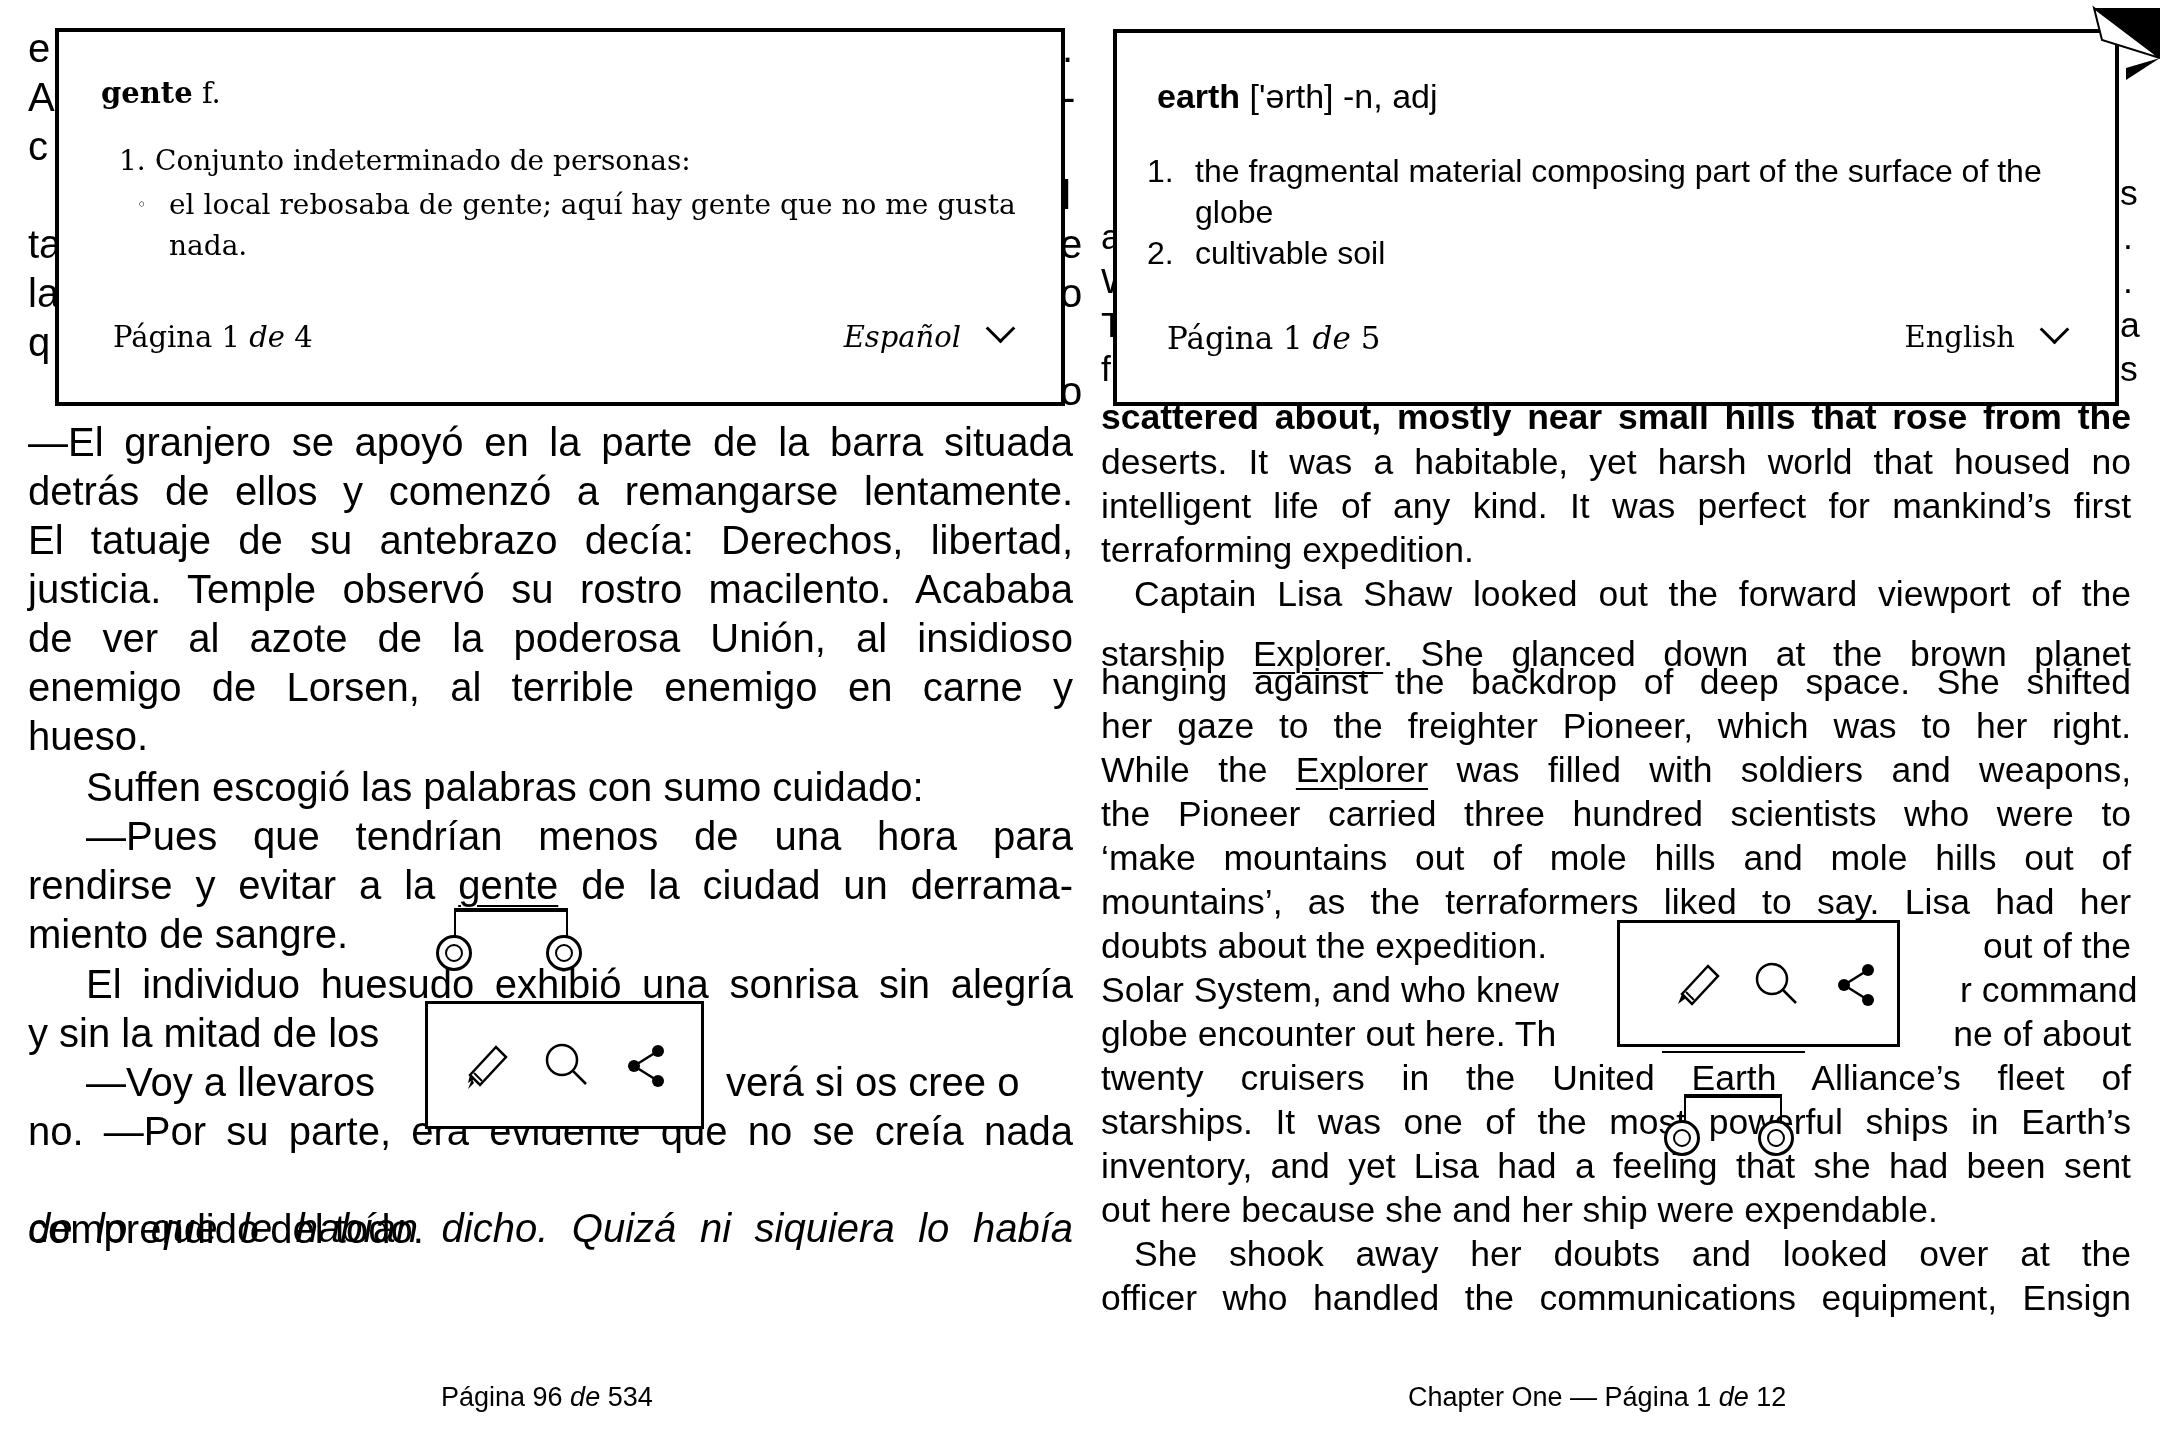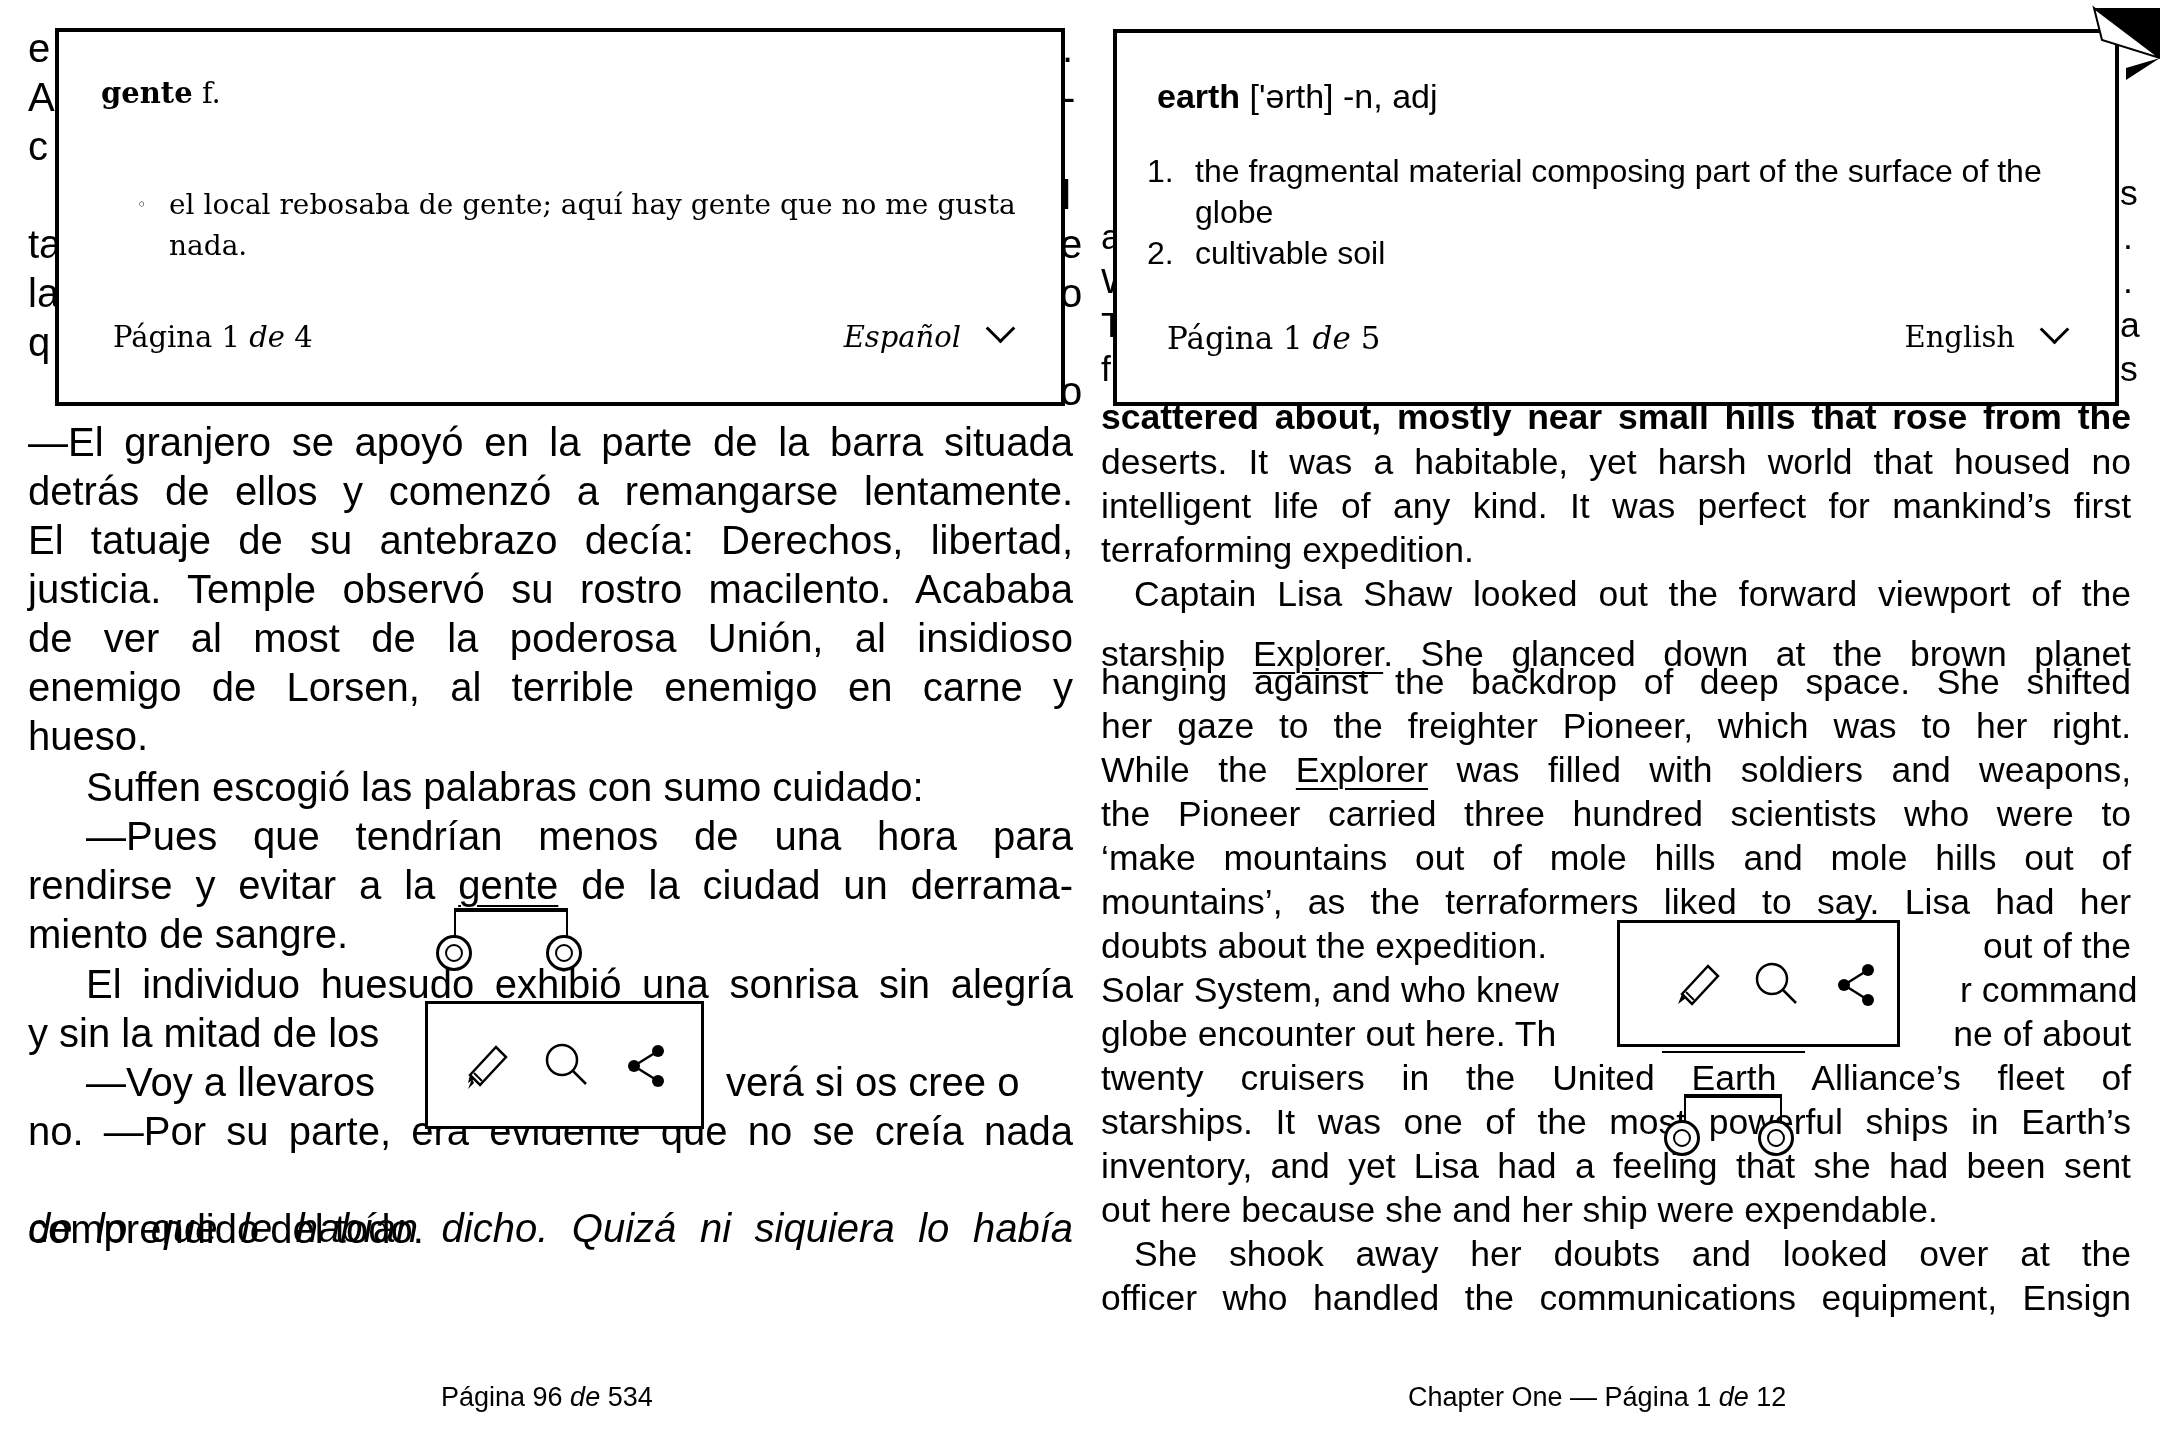--- a/index.html
+++ b/index.html
@@ -81,21 +81,21 @@
     <span class="line" style="left:1060px;top:220px;font-size:40px;line-height:49px;">e</span>
     <span class="line" style="left:1060px;top:269px;font-size:40px;line-height:49px;">o</span>
     <span class="line" style="left:1060px;top:367px;font-size:40px;line-height:49px;">o</span>
   </div>
 
   <div>
     <div class="line left-line" style="top:418px;">—El granjero se apoyó en la parte de la barra situada</div>
     <div class="line left-line" style="top:467px;">detrás de ellos y comenzó a remangarse lentamente.</div>
     <div class="line left-line" style="top:516px;">El tatuaje de su antebrazo decía: Derechos, libertad,</div>
     <div class="line left-line" style="top:565px;">justicia. Temple observó su rostro macilento. Acababa</div>
-    <div class="line left-line" style="top:614px;">de ver al most de la poderosa Unión, al insidioso</div>
+    <div class="line left-line" style="top:614px;">de ver al azote de la poderosa Unión, al insidioso</div>
     <div class="line left-line" style="top:663px;">enemigo de Lorsen, al terrible enemigo en carne y</div>
     <div class="line left-line last" style="top:712px;">hueso.</div>
     <div class="line left-line last" style="top:763px;left:86px;width:987px;">Suffen escogió las palabras con sumo cuidado:</div>
     <div class="line left-line" style="top:812px;left:86px;width:987px;">—Pues que tendrían menos de una hora para</div>
     <div class="line left-line" style="top:861px;">
       <span>rendirse y evitar a la </span><span class="u">gente</span><span> de la ciudad un derrama-</span>
     </div>
     <div class="line left-line last" style="top:910px;">miento de sangre.</div>
     <div class="line left-line" style="top:960px;left:86px;width:987px;">El individuo huesudo exhibió una sonrisa sin alegría</div>
     <div class="line left-line last" style="top:1009px;">y sin la mitad de los</div>
@@ -136,20 +136,21 @@
     </div>
   </div>
 
   <div class="footer" style="left:441px;">
     <span>Página 96 </span><i>de</i><span> 534</span>
   </div>
 </div>
 
 <div class="dict dict-left">
   <div class="head"><b>gente</b> <span>f.</span></div>
+  <div class="def1"><span class="num">1.</span><span>Conjunto indeterminado de personas:</span></div>
   <div class="ex"><span class="bullet">◦</span><span>el local rebosaba de gente; aquí hay gente que no me gusta nada.</span></div>
   <div class="foot-page"><span>Página 1 </span><i>de</i><span> 4</span></div>
   <div class="lang">Español</div>
   <div class="chev"></div>
 </div>
 
 <div class="page page-right">
   <div>
     <span class="line" style="left:21px;top:215px;font-size:35.5px;line-height:44px;">a</span>
     <span class="line" style="left:21px;top:259px;font-size:35.5px;line-height:44px;">W</span>

